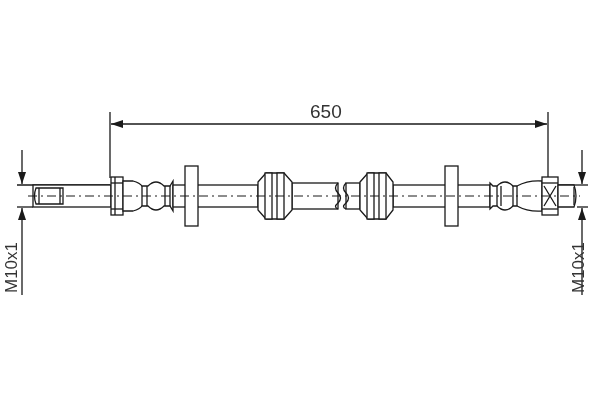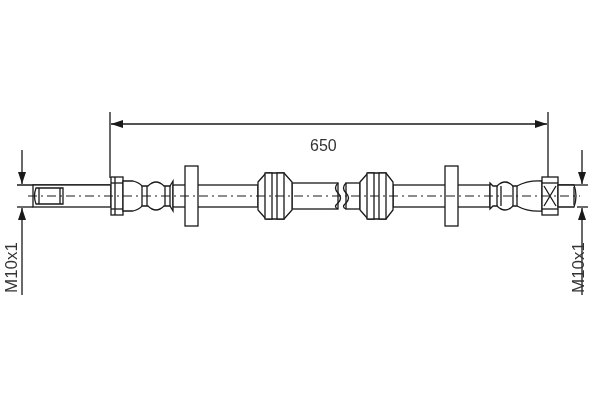--- a/index.html
+++ b/index.html
@@ -1,21 +1,21 @@
 <!DOCTYPE html>
 <html><head>
 <meta charset="utf-8">
 <style>
   html, body { margin:0; padding:0; background:#ffffff; }
   body { width:600px; height:400px; overflow:hidden; position:relative; font-family:"Liberation Sans", sans-serif; }
   svg { position:absolute; left:0; top:0; }
   .ln { stroke:#1a1a1a; stroke-width:1.3; fill:none; }
   .fl { stroke:#1a1a1a; stroke-width:1.3; fill:#ffffff; }
   .cl { stroke:#1a1a1a; stroke-width:1; stroke-dasharray:9 4 2 4; fill:none; }
-  .dimtxt { position:absolute; font-size:16px; color:#333; font-family:"Liberation Sans", sans-serif;margin-top:36px; }
+  .dimtxt { position:absolute; font-size:19px; color:#333; font-family:"Liberation Sans", sans-serif; }
   .thread { position:absolute; font-size:17px; color:#333; transform-origin:left top; transform:rotate(-90deg); white-space:nowrap; font-family:"Liberation Sans", sans-serif; }
 </style>
 </head>
 <body>
 
 <div>
 <svg width="600" height="400" viewBox="0 0 600 400">
   <defs>
     <marker id="arr" markerWidth="12" markerHeight="8" refX="12" refY="4" orient="auto-start-reverse" markerUnits="userSpaceOnUse">
       <path d="M0,0 L12,4 L0,8 Z" fill="#1a1a1a"></path>

